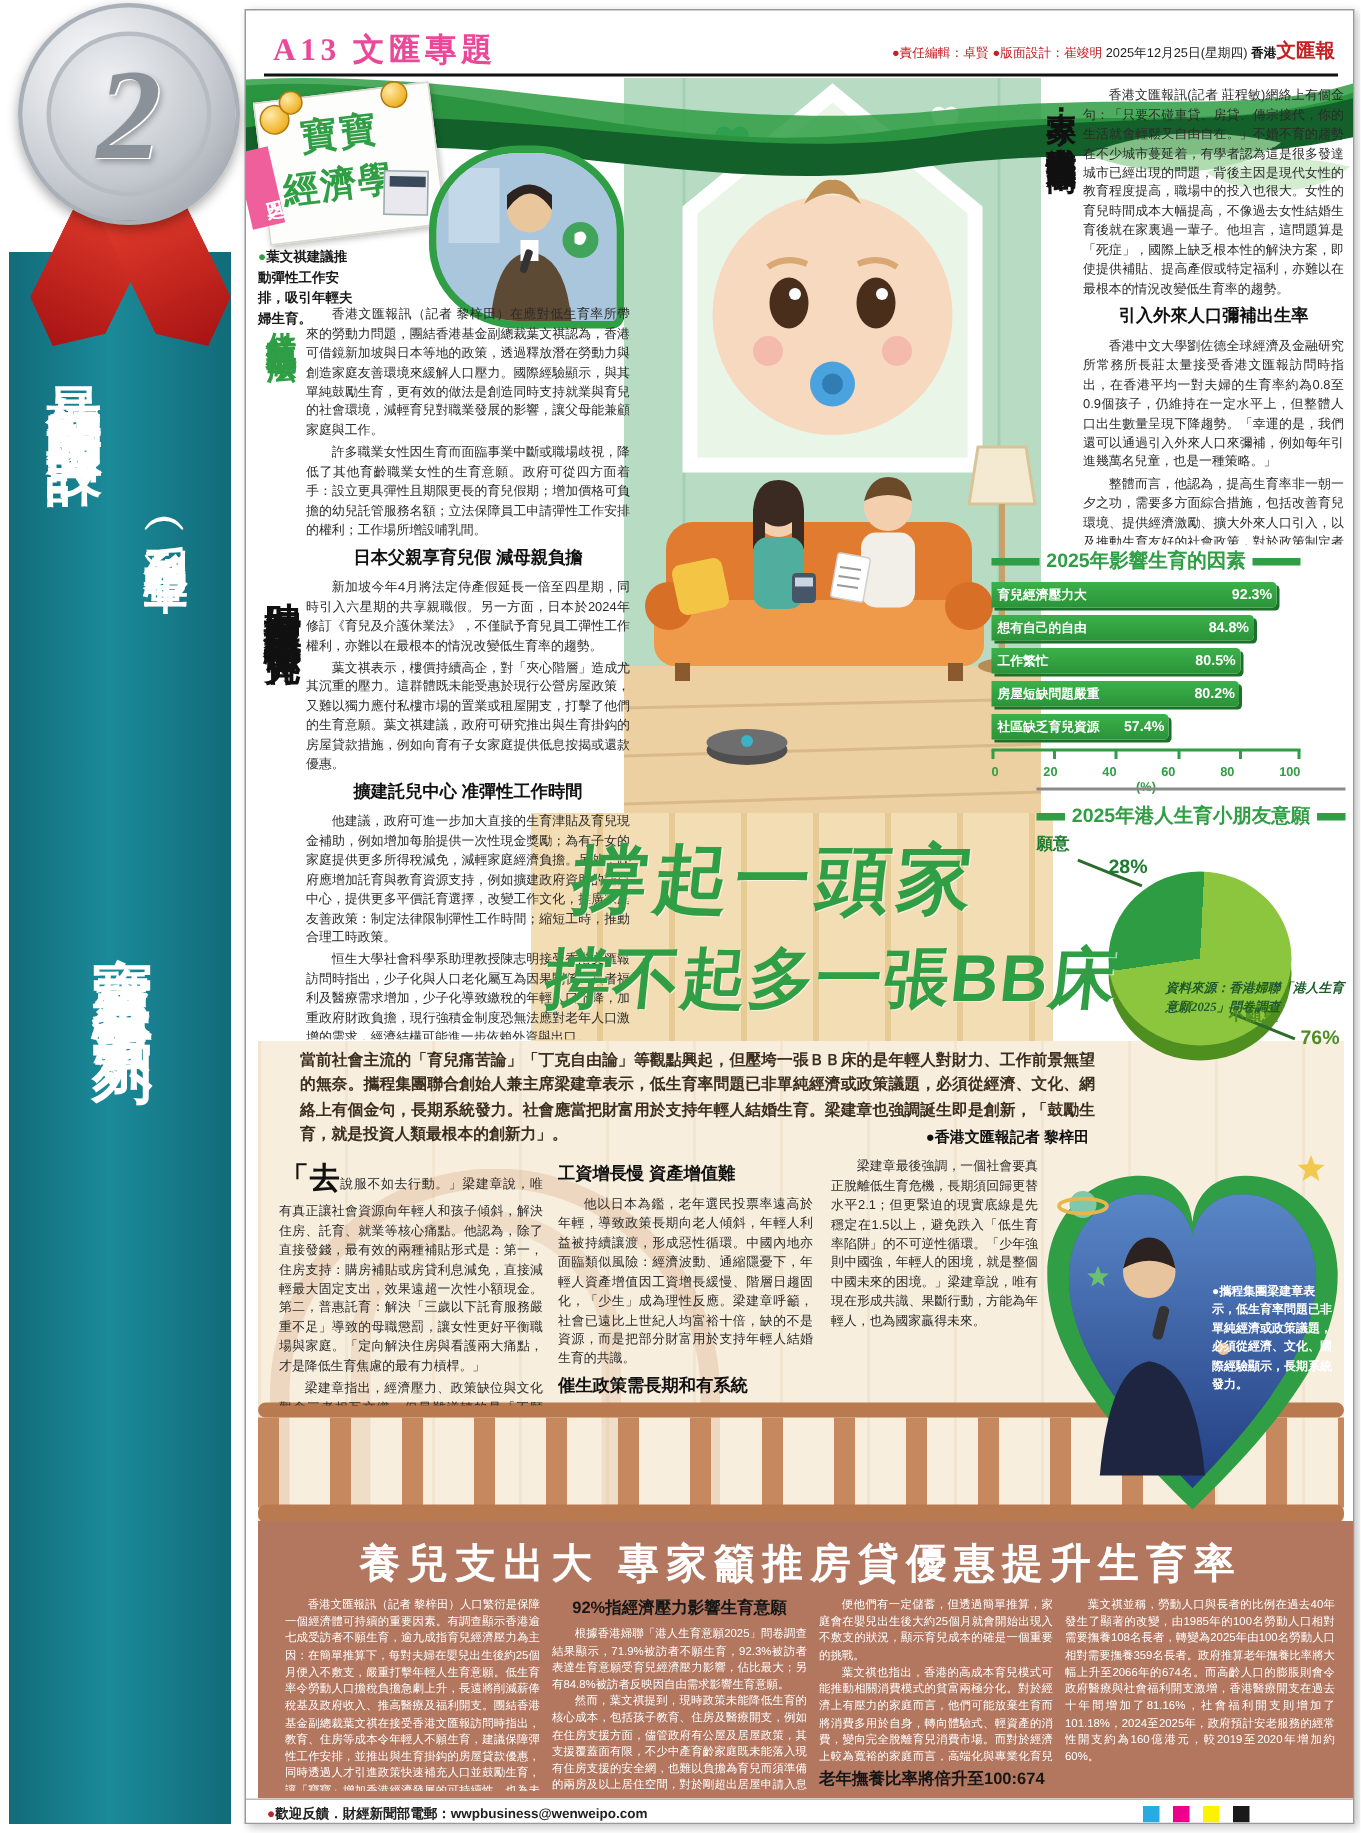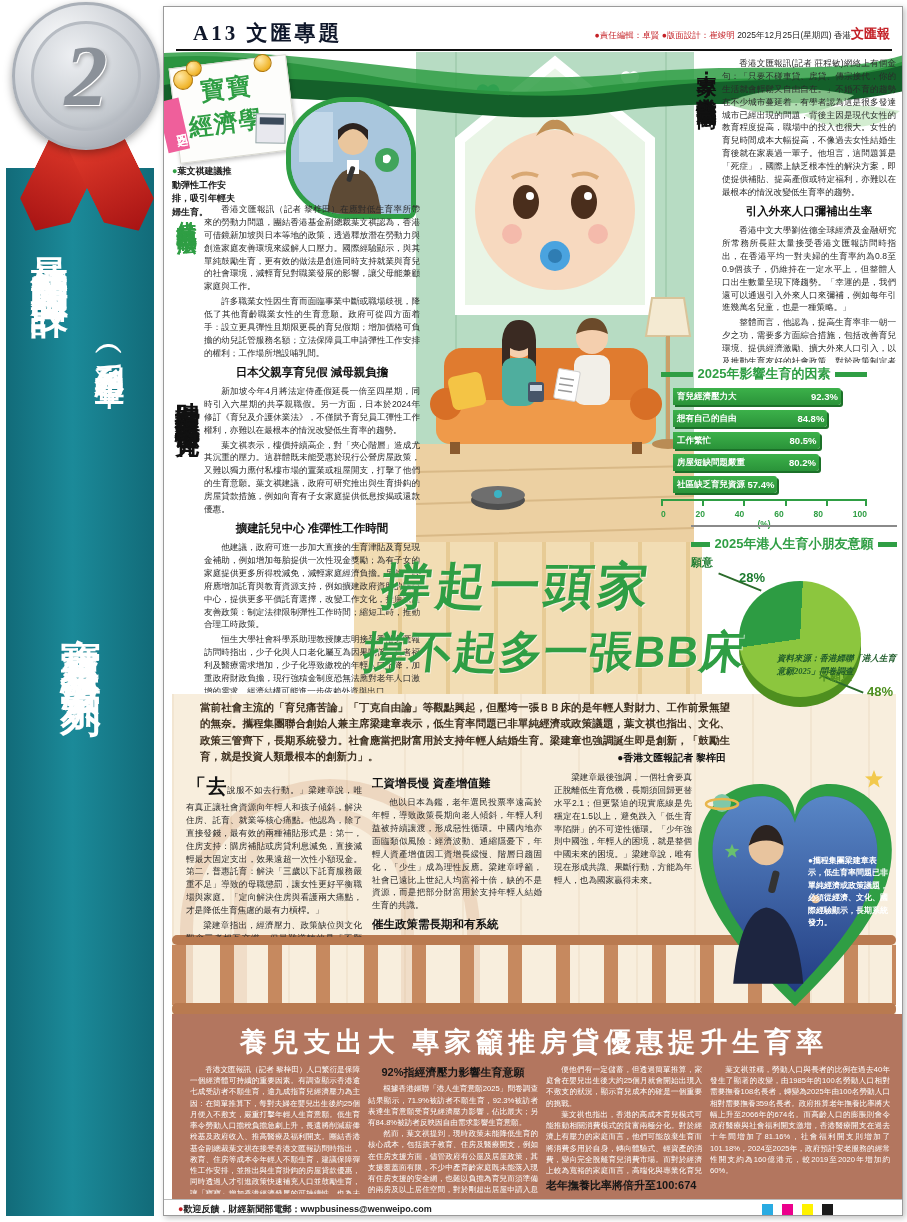--- a/index.html
+++ b/index.html
@@ -22,25 +22,25 @@
     border:3px solid #aab0b8; box-shadow:0 3px 8px rgba(0,0,0,.35); }
   .medal-inner { position:absolute; inset:16px; border-radius:50%;
     background:radial-gradient(circle at 38% 30%, #eef0f3, #c2c7cd 70%, #9aa0a8);
     border:3px solid #b7bcc3; display:flex; align-items:center; justify-content:center; }
   .medal-num { font-family:"Liberation Serif", serif; font-style:italic; font-size:86px; font-weight:700;
     color:#8b9199; text-shadow:1px 1px 0 #fff, 2px 3px 4px rgba(0,0,0,.3); }
 
   
   .page { position:absolute; left:163px; top:6px; width:740px; height:1210px; background:#fff;
     border:1px solid #9a9a9a; box-shadow:2px 2px 6px rgba(0,0,0,.25); overflow:hidden; }
-  .ph-label { position:absolute; left:29px; top:12px; font-family:"Liberation Serif", serif;
-    font-size:21px; font-weight:800; color:#0f172a; letter-spacing:3px; }
+  .ph-label { position:absolute; left:18px; top:12px; font-family:"Liberation Serif", serif;
+    font-size:21px; font-weight:800; color:#ec4899; letter-spacing:3px; }
   .ph-meta { position:absolute; right:12px; top:18px; font-size:8.5px; color:#222; }
   .ph-meta .dot { color:#c42127; }
-  .ph-meta .brand { font-weight:400; color:#111; }
+  .ph-meta .brand { font-weight:700; color:#111; }
   .ph-meta .brand-red { font-family:"Liberation Serif", serif; font-weight:800; font-size:13px; color:#c42127; }
   .header-rule { position:absolute; left:12px; top:42px; width:716px; height:2px; background:#111; }
 
   .swoosh { position:absolute; left:0; top:44px; width:740px; height:120px; z-index:4; pointer-events:none; }
 
   
   .collage { position:absolute; left:10px; top:54px; width:118px; height:96px; z-index:5;
     background:#fdfdfb; border:1px solid #d8d8d0; transform:rotate(-7deg);
     box-shadow:1px 2px 4px rgba(0,0,0,.25); }
   .collage .t1 { position:absolute; left:28px; top:10px; font-size:24px; font-weight:800; color:#2f9e44; letter-spacing:2px; }
@@ -72,21 +72,21 @@
   
   .vhead-expert { position:absolute; left:530px; top:52px; height:312px; font-size:20px; font-weight:800;
     color:#111; letter-spacing:1px; z-index:6; }
   .expert-col { position:absolute; left:558px; top:50px; width:174px; height:306px; overflow:hidden; z-index:5; }
 
   
   .chart-title { display:flex; align-items:center; gap:5px; justify-content:center; }
   .chart-title .rule { flex:1; height:5px; background:#2f9e44; }
   .chart-title span { font-size:13px; font-weight:800; color:#2f9e44; white-space:nowrap; }
   .barchart { position:absolute; left:497px; top:358px; width:206px; z-index:6; }
-  .bar-track { position:relative; height:17px; margin:5px 12px; }
+  .bar-track { position:relative; height:17px; margin:5px 0; }
   .bar { position:relative; height:17px; background:linear-gradient(180deg,#3cb14a,#2a9339);
     border-radius:0 3px 3px 0; box-shadow:2px 2px 0 #1c7129; display:flex; align-items:center; }
   .bar-label { font-size:8.5px; font-weight:700; color:#fff; padding-left:4px; white-space:nowrap; }
   .bar-val { position:absolute; right:3px; font-size:9.5px; font-weight:800; color:#fff; white-space:nowrap; }
   .axis { position:relative; height:8px; border-top:2px solid #2f9e44; margin-top:6px; }
   .axis i { position:absolute; top:-1px; width:2px; height:6px; background:#2f9e44; }
   .ticks { display:flex; justify-content:space-between; font-size:8.5px; font-weight:800; color:#2f9e44; margin-top:2px; }
   .xunit { text-align:center; font-size:8.5px; font-weight:800; color:#2f9e44; }
   .chart-div { position:absolute; left:527px; top:518px; width:206px; height:2px; background:#8a8a8a; z-index:6; }
 
@@ -301,21 +301,21 @@
         <div class="rule"></div>
         <span>2025年港人生育小朋友意願</span>
         <div class="rule"></div>
       </div>
       <div class="pie-wrap">
         <div class="pie-shadow"></div>
         <div class="pie" style="background: conic-gradient(from 262deg, rgb(45, 156, 67) 0deg, rgb(45, 156, 67) 28%, rgb(140, 198, 62) 0deg);"></div>
         <div class="leader" style="left:26px;top:28px;width:46px;transform:rotate(22deg);"></div>
         <div class="leader" style="left:128px;top:130px;width:46px;transform:rotate(22deg);"></div>
         <div class="pie-lab lab-yes"><span>願意</span><span class="pct">28%</span></div>
-        <div class="pie-lab lab-no"><span>不願意</span><span class="pct">48%</span></div>
+        <div class="pie-lab lab-no"><span>不願意</span><span class="pct">76%</span></div>
       </div>
     </div>
     <div class="pie-source">資料來源：香港婦聯「港人生育意願2025」問卷調查</div>
 
     <svg class="illus" viewBox="0 0 278 500">
       <rect x="0" y="0" width="278" height="400" fill="#b7dcc3"></rect>
       <line x1="40" y1="0" x2="40" y2="400" stroke="#a5cfb2" stroke-width="2"></line>
       <line x1="250" y1="0" x2="250" y2="400" stroke="#a5cfb2" stroke-width="2"></line>
       <path d="M139,10 L234,88 L234,258 L44,258 L44,88 Z" fill="#e9f5e6" stroke="#fff" stroke-width="10"></path>
       <path d="M62,44 c-5,-8 4,-16 10,-9 c6,-7 15,1 10,9 c-4,6 -10,9 -10,9 c0,0 -6,-3 -10,-9 Z" fill="#2fae8f"></path>
@@ -373,21 +373,21 @@
     <div class="big-title bt1">撐起一頭家</div>
     <div class="big-title bt2">撐不起多一張BB床</div>
 
     <div class="mid"></div>
     <div class="arch" style="left:16px;top:772px;width:300px;height:226px;opacity:.22;"></div>
     <div class="arch" style="left:70px;top:800px;width:180px;height:200px;opacity:.16;"></div>
     <div class="crib-rail" style="top:928px;height:10px;"></div>
     <div class="crib-slats"></div>
     <div class="crib-rail" style="top:996px;height:12px;"></div>
 
-    <div class="intro">當前社會主流的「育兒痛苦論」「丁克自由論」等觀點興起，但壓垮一張ＢＢ床的是年輕人對財力、工作前景無望的無奈。攜程集團聯合創始人兼主席梁建章表示，低生育率問題已非單純經濟或政策議題，葉文祺也指出、文化、政策三管齊下，長期系統發力。社會應當把財富用於支持年輕人結婚生育。梁建章也強調誕生即是創新，「鼓勵生育，就是投資人類最根本的創新力」。</div>
+    <div class="intro">當前社會主流的「育兒痛苦論」「丁克自由論」等觀點興起，但壓垮一張ＢＢ床的是年輕人對財力、工作前景無望的無奈。攜程集團聯合創始人兼主席梁建章表示，低生育率問題已非單純經濟或政策議題，必須從經濟、文化、網絡上有個金句，長期系統發力。社會應當把財富用於支持年輕人結婚生育。梁建章也強調誕生即是創新，「鼓勵生育，就是投資人類最根本的創新力」。</div>
     <div class="byline">●香港文匯報記者 黎梓田</div>
 
     <div class="mcol c1 story">
       <p style="text-indent:0;"><span class="dropcap">「去</span><span>說服不如去行動。」梁建章說，唯有真正讓社會資源向年輕人和孩子傾斜，解決住房、託育、就業等核心痛點。他認為，除了直接發錢，最有效的兩種補貼形式是：第一，住房支持：購房補貼或房貸利息減免，直接減輕最大固定支出，效果遠超一次性小額現金。第二，普惠託育：解決「三歲以下託育服務嚴重不足」導致的母職懲罰，讓女性更好平衡職場與家庭。「定向解決住房與看護兩大痛點，才是降低生育焦慮的最有力槓桿。」</span></p>
       <p>梁建章指出，經濟壓力、政策缺位與文化觀念三者相互交織，但最難逆轉的是「不願生」的觀念。「經濟壓力和政策缺位可以通過努力逐步改善，但『不願生』的觀念一旦固化，將極難扭轉。」他認為，當前社會主流的「育兒痛苦論」「丁克自由論」並非原因，而是年輕人在高房價、晉升通道收窄、育兒成本飆高下的無奈自我保護，這些負面論調只是結構性困境的症狀表現。</p>
     </div>
     <div class="mcol c2 story">
       <div class="sub" style="text-align:left;">工資增長慢 資產增值難</div>
       <p>他以日本為鑑，老年選民投票率遠高於年輕，導致政策長期向老人傾斜，年輕人利益被持續讓渡，形成惡性循環。中國內地亦面臨類似風險：經濟波動、通縮隱憂下，年輕人資產增值因工資增長緩慢、階層日趨固化，「少生」成為理性反應。梁建章呼籲，社會已遠比上世紀人均富裕十倍，缺的不是資源，而是把部分財富用於支持年輕人結婚生育的共識。</p>
       <div class="sub" style="text-align:left;">催生政策需長期和有系統</div>

